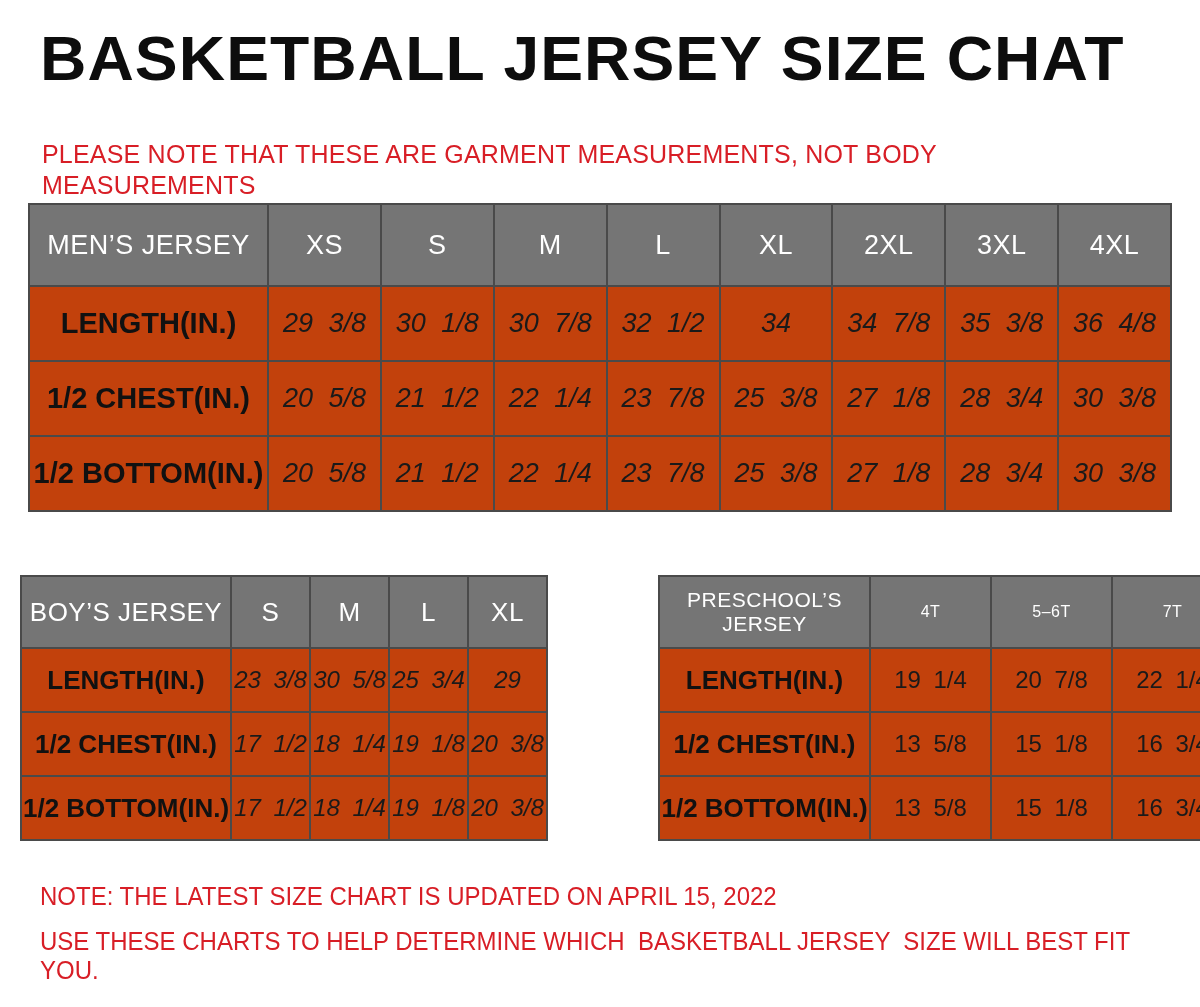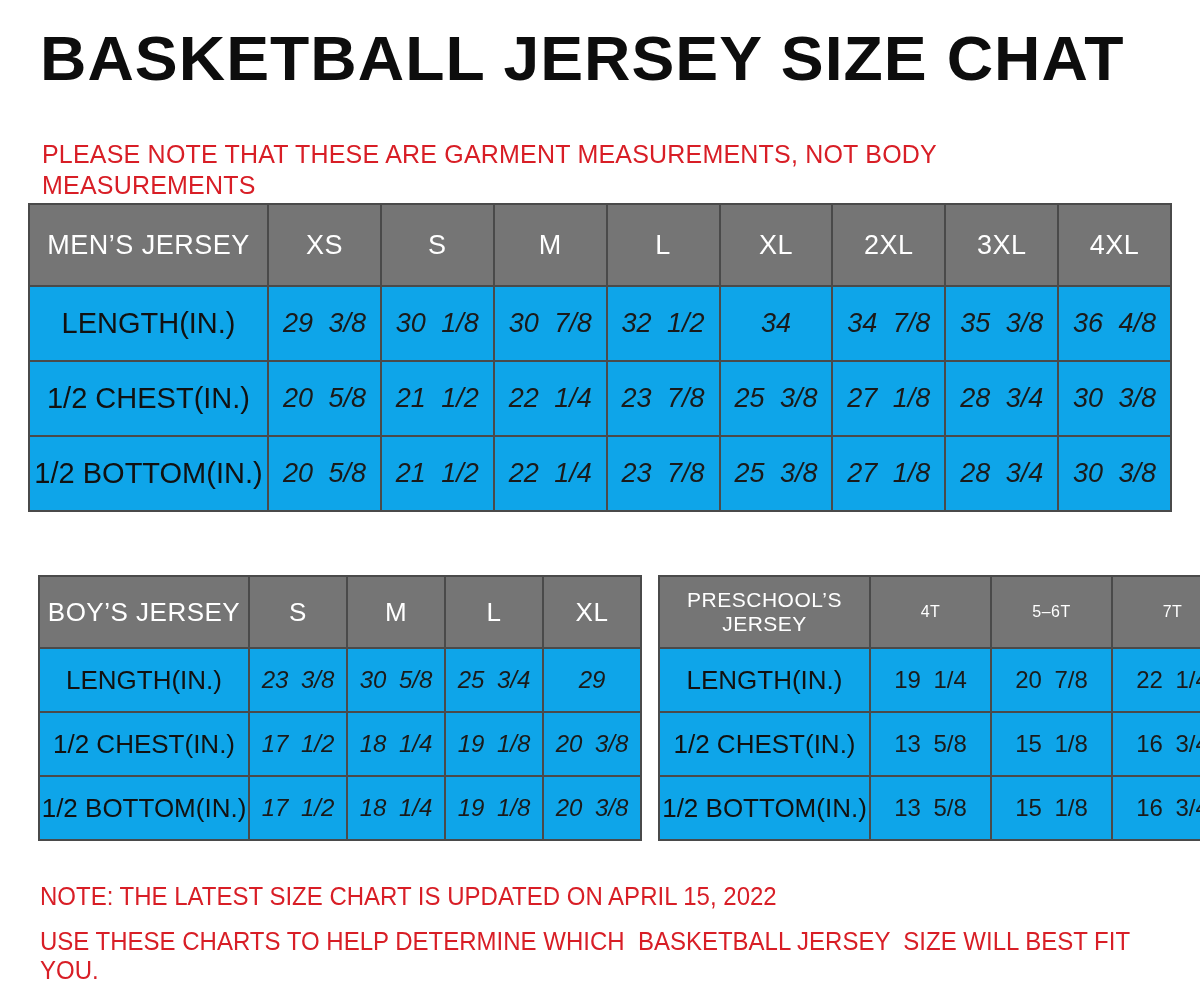--- a/index.html
+++ b/index.html
@@ -32,49 +32,49 @@
     line-height: 31px;
     color: #d81e26;
     font-weight: normal;
     letter-spacing: 0.2px;
     margin-top: 38px;
   }
   table {
     position: absolute;
     border-collapse: collapse;
     table-layout: fixed;
-    background: #0ea5e9;
+    background: #c2410c;
   }
   th, td {
     border: 2px solid #4a4a4a;
     text-align: center;
     vertical-align: middle;
     padding: 0;
     overflow: hidden;
   }
   table { border: 2px solid #2f2f2f; }
   th {
     background: #757575;
     color: #ffffff;
     font-weight: normal;
     letter-spacing: 0.5px;
   }
-  td.rowlabel { font-weight: normal; color: #111111; }
+  td.rowlabel { font-weight: bold; color: #111111; }
   td.val { color: #1a1a1a; word-spacing: 8px; }
 
   
   .mens { left: 28px; top: 203px; width: 1144px; }
   .mens th { height: 80px; font-size: 27px; }
   .mens th:first-child { width: 237px; }
   .mens td { height: 73px; }
   .mens td.rowlabel { font-size: 29px; }
   .mens td.val { font-size: 27px; font-style: italic; }
 
   
-  .boys { left: 38px; top: 575px; width: 604px; }
+  .boys { left: 20px; top: 575px; width: 528px; }
   .boys th { height: 70px; font-size: 26px; }
   .boys th:first-child { width: 208px; }
   .boys td { height: 62px; }
   .boys td.rowlabel { font-size: 26px; }
   .boys td.val { font-size: 24px; word-spacing: 6px; font-style: italic; }
 
   
   .preschool { left: 658px; top: 575px; width: 576px; }
   .preschool th { height: 70px; font-size: 16px; }
   .preschool th:first-child { width: 209px; font-size: 21px; letter-spacing: 0.5px; }

